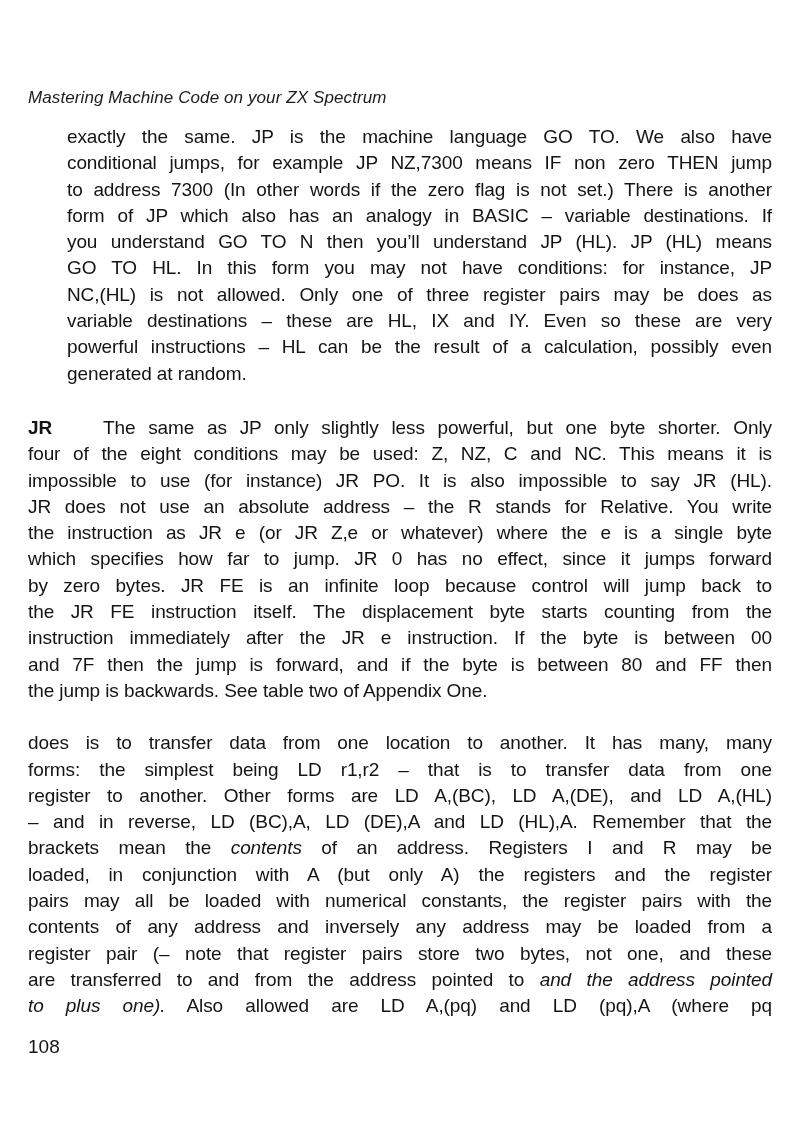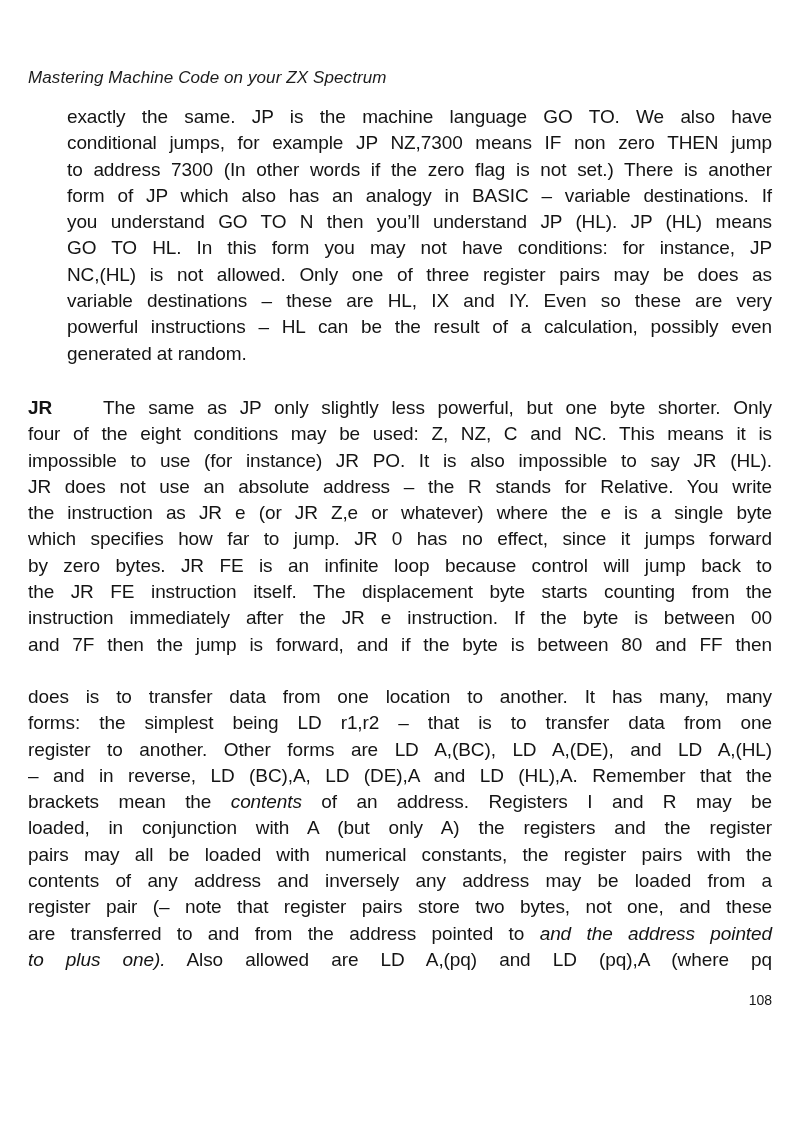--- a/index.html
+++ b/index.html
@@ -10,21 +10,21 @@
   .page {
     position: relative;
     width: 800px;
     height: 1135px;
     background: #ffffff;
     overflow: hidden;
     font-family: "Liberation Sans", "DejaVu Sans", sans-serif;
     color: #141414;
   }
   .content {
-    padding: 68px 28px 0 28px;
+    padding: 88px 28px 0 28px;
   }
   .running-header {
     font-style: italic;
     font-size: 17px;
     line-height: 20px;
     letter-spacing: 0.1px;
     color: #1c1c1c;
   }
   .body-text {
     font-size: 19px;
@@ -42,22 +42,22 @@
     text-align: justify;
     text-align-last: justify;
   }
   .line.last {
     text-align-last: left;
   }
   .b { font-weight: 700; }
   .i { font-style: italic; }
   .page-number {
     margin-top: 14px;
-    text-align: right;
-    font-size: 14px;
+    text-align: left;
+    font-size: 19px;
     line-height: 26px;
     color: #141414;
   }
 </style>
 </head>
 <body>
 
 <div class="page">
   <div class="content">
     <div class="running-header">Mastering Machine Code on your ZX Spectrum</div>
@@ -78,20 +78,21 @@
           <div class="line"><span class="b">JR</span><span>&nbsp;&nbsp;&nbsp; The same as JP only slightly less powerful, but one byte shorter. Only</span></div>
           <div class="line"><span>four of the eight conditions may be used: Z, NZ, C and NC. This means it is</span></div>
           <div class="line"><span>impossible to use (for instance) JR PO. It is also impossible to say JR (HL).</span></div>
           <div class="line"><span>JR does not use an absolute address – the R stands for Relative. You write</span></div>
           <div class="line"><span>the instruction as JR e (or JR Z,e or whatever) where the e is a single byte</span></div>
           <div class="line"><span>which specifies how far to jump. JR 0 has no effect, since it jumps forward</span></div>
           <div class="line"><span>by zero bytes. JR FE is an infinite loop because control will jump back to</span></div>
           <div class="line"><span>the JR FE instruction itself. The displacement byte starts counting from the</span></div>
           <div class="line"><span>instruction immediately after the JR e instruction. If the byte is between 00</span></div>
           <div class="line"><span>and 7F then the jump is forward, and if the byte is between 80 and FF then</span></div>
+          <div class="line last"><span>the jump is backwards. See table two of Appendix One.</span></div>
         </div>
         <div class="para p-ld">
           <div class="line"><span>does is to transfer data from one location to another. It has many, many</span></div>
           <div class="line"><span>forms: the simplest being LD r1,r2 – that is to transfer data from one</span></div>
           <div class="line"><span>register to another. Other forms are LD A,(BC), LD A,(DE), and LD A,(HL)</span></div>
           <div class="line"><span>– and in reverse, LD (BC),A, LD (DE),A and LD (HL),A. Remember that the</span></div>
           <div class="line"><span>brackets mean the </span><span class="i">contents</span><span> of an address. Registers I and R may be</span></div>
           <div class="line"><span>loaded, in conjunction with A (but only A) the registers and the register</span></div>
           <div class="line"><span>pairs may all be loaded with numerical constants, the register pairs with the</span></div>
           <div class="line"><span>contents of any address and inversely any address may be loaded from a</span></div>

